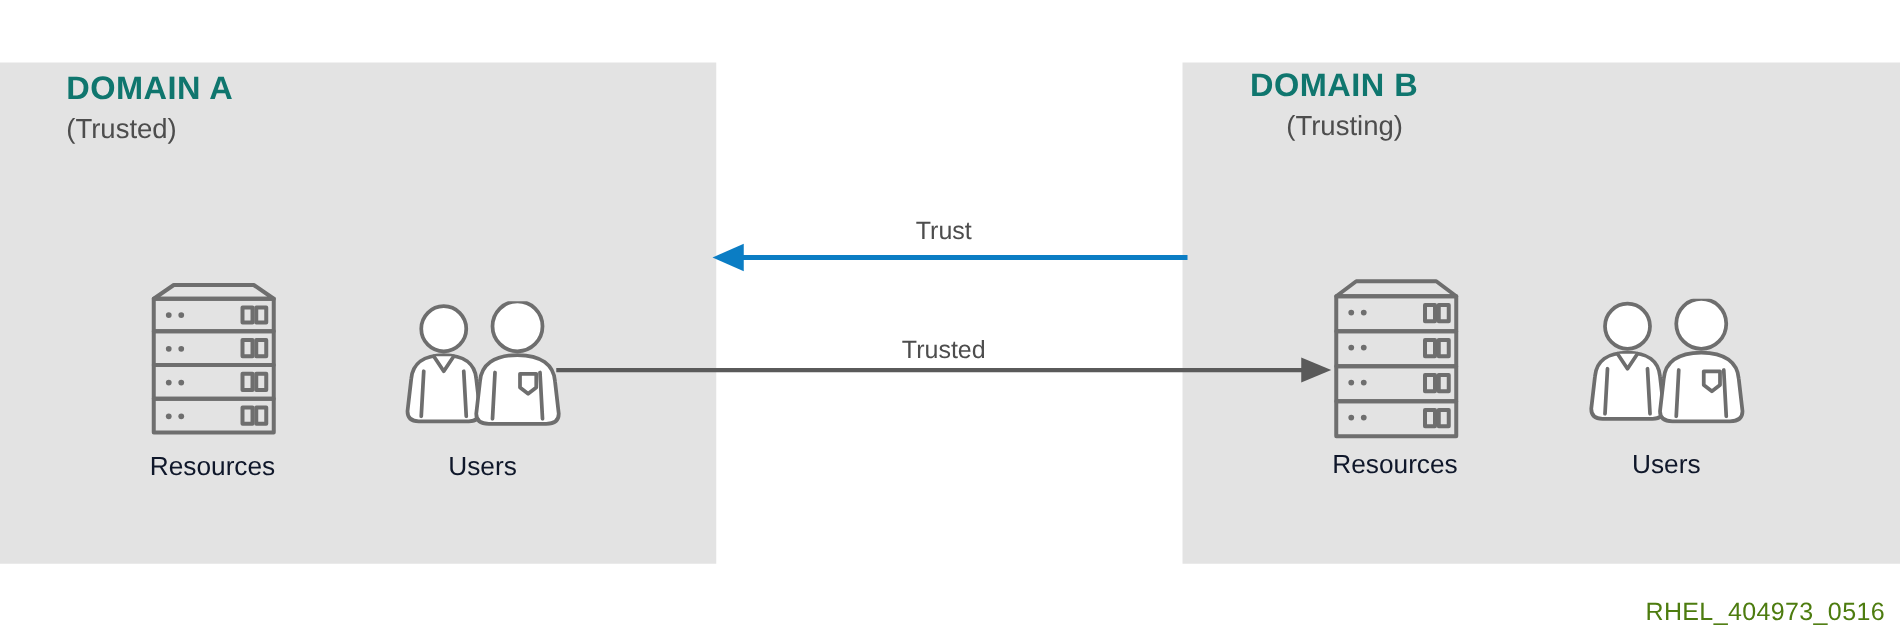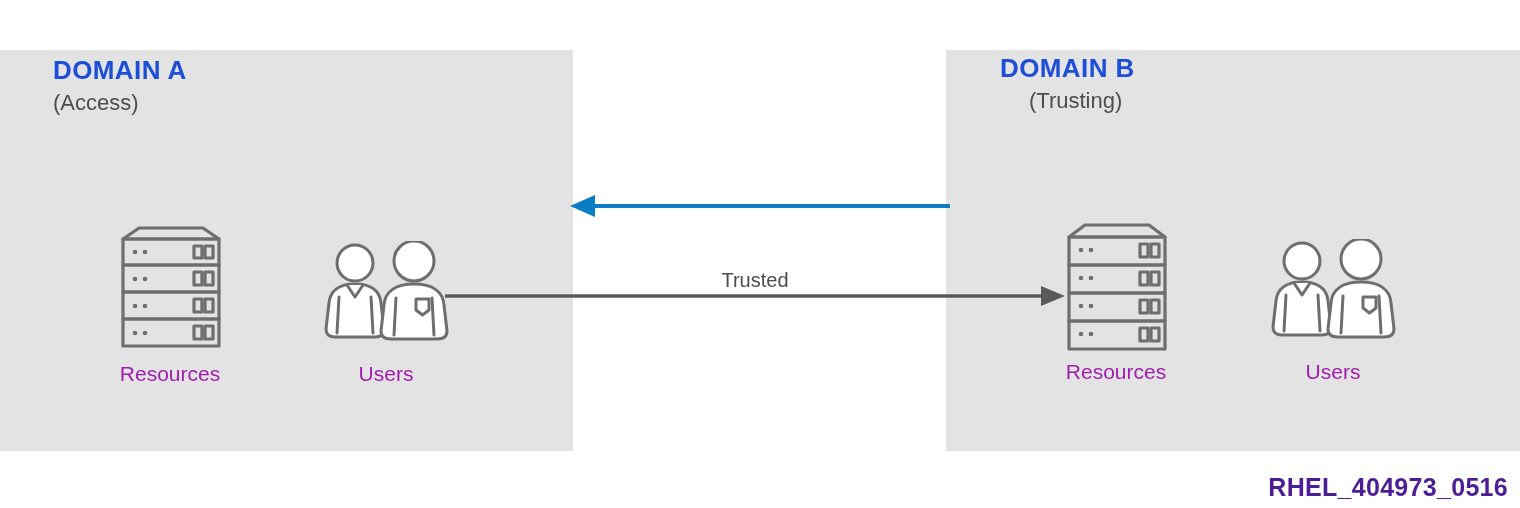--- a/index.html
+++ b/index.html
@@ -27,21 +27,21 @@
     background: #e3e3e3;
   }
   #panel-a { left: 0px;   width: 573px; }
   #panel-b { left: 946px; width: 574px; }
 
   .panel-title {
     position: absolute;
     font-size: 26px;
     font-weight: bold;
     letter-spacing: 0.4px;
-    color: #1d4ed8;
+    color: #0f766e;
     white-space: nowrap;
   }
   .panel-subtitle {
     position: absolute;
     font-size: 22px;
     font-weight: normal;
     color: #4d4d4d;
     white-space: nowrap;
   }
   #title-a    { left: 53px;  top: 55px; }
@@ -49,21 +49,21 @@
   #title-b    { left: 1000px; top: 53px; }
   #subtitle-b { left: 1000px; top: 88px; margin-left: 29px; }
 
   
   .figure-group {
     position: absolute;
   }
   .caption {
     position: absolute;
     font-size: 21px;
-    color: #a21caf;
+    color: #0f172a;
     text-align: center;
     white-space: nowrap;
   }
 
   
   #rack-a  { left: 117px;  top: 225px; }
   #rack-b  { left: 1063px; top: 222px; }
   #users-a { left: 317px;  top: 241px; }
   #users-b { left: 1264px; top: 239px; }
 
@@ -85,36 +85,35 @@
     white-space: nowrap;
   }
   #label-trust  { left: 660px; top: 174px; width: 190px; }
   #label-access { left: 660px; top: 269px; width: 190px; }
 
   
   #footer-code {
     position: absolute;
     right: 12px;
     bottom: 6px;
-    font-size: 25px;
-    color: #4c1d95;
+    font-size: 20px;
+    color: #4d7c0f;
     letter-spacing: 0.3px;
     white-space: nowrap;
-    font-weight: bold;
   }
 </style>
 </head>
 <body>
 
 <div id="canvas">
 
   <div class="panel" id="panel-a"></div>
 
   <div class="panel-title" id="title-a">DOMAIN A</div>
-  <div class="panel-subtitle" id="subtitle-a">(Access)</div>
+  <div class="panel-subtitle" id="subtitle-a">(Trusted)</div>
 
   <div class="figure-group" id="rack-a">
     <svg width="108" height="125" viewBox="0 0 108 125">
       <g fill="none" stroke="#6e6e6e" stroke-width="3.2" stroke-linejoin="round">
         <path d="M6 14 L22 3 L86 3 L102 14 Z"></path>
         <rect x="6" y="14" width="96" height="26"></rect>
         <rect x="6" y="40" width="96" height="27"></rect>
         <rect x="6" y="67" width="96" height="27"></rect>
         <rect x="6" y="94" width="96" height="27"></rect>
         <rect x="77" y="21" width="8" height="12"></rect>
@@ -213,20 +212,21 @@
     </svg>
   </div>
 
   <div class="caption" id="cap-res-b">Resources</div>
   <div class="caption" id="cap-users-b">Users</div>
 
   <svg class="arrow-svg" id="trust-arrow" width="385" height="28" viewBox="0 0 385 28">
     <line x1="27" y1="14" x2="385" y2="14" stroke="#0b7dc4" stroke-width="4"></line>
     <polygon points="5,14 30,3 30,25" fill="#0b7dc4"></polygon>
   </svg>
+  <div class="arrow-label" id="label-trust">Trust</div>
 
   <svg class="arrow-svg" id="access-arrow" width="622" height="28" viewBox="0 0 622 28">
     <line x1="0" y1="14" x2="600" y2="14" stroke="#5a5a5a" stroke-width="3.4"></line>
     <polygon points="620,14 596,4 596,24" fill="#5a5a5a"></polygon>
   </svg>
   <div class="arrow-label" id="label-access">Trusted</div>
 
   <div id="footer-code">RHEL_404973_0516</div>
 
 </div>

